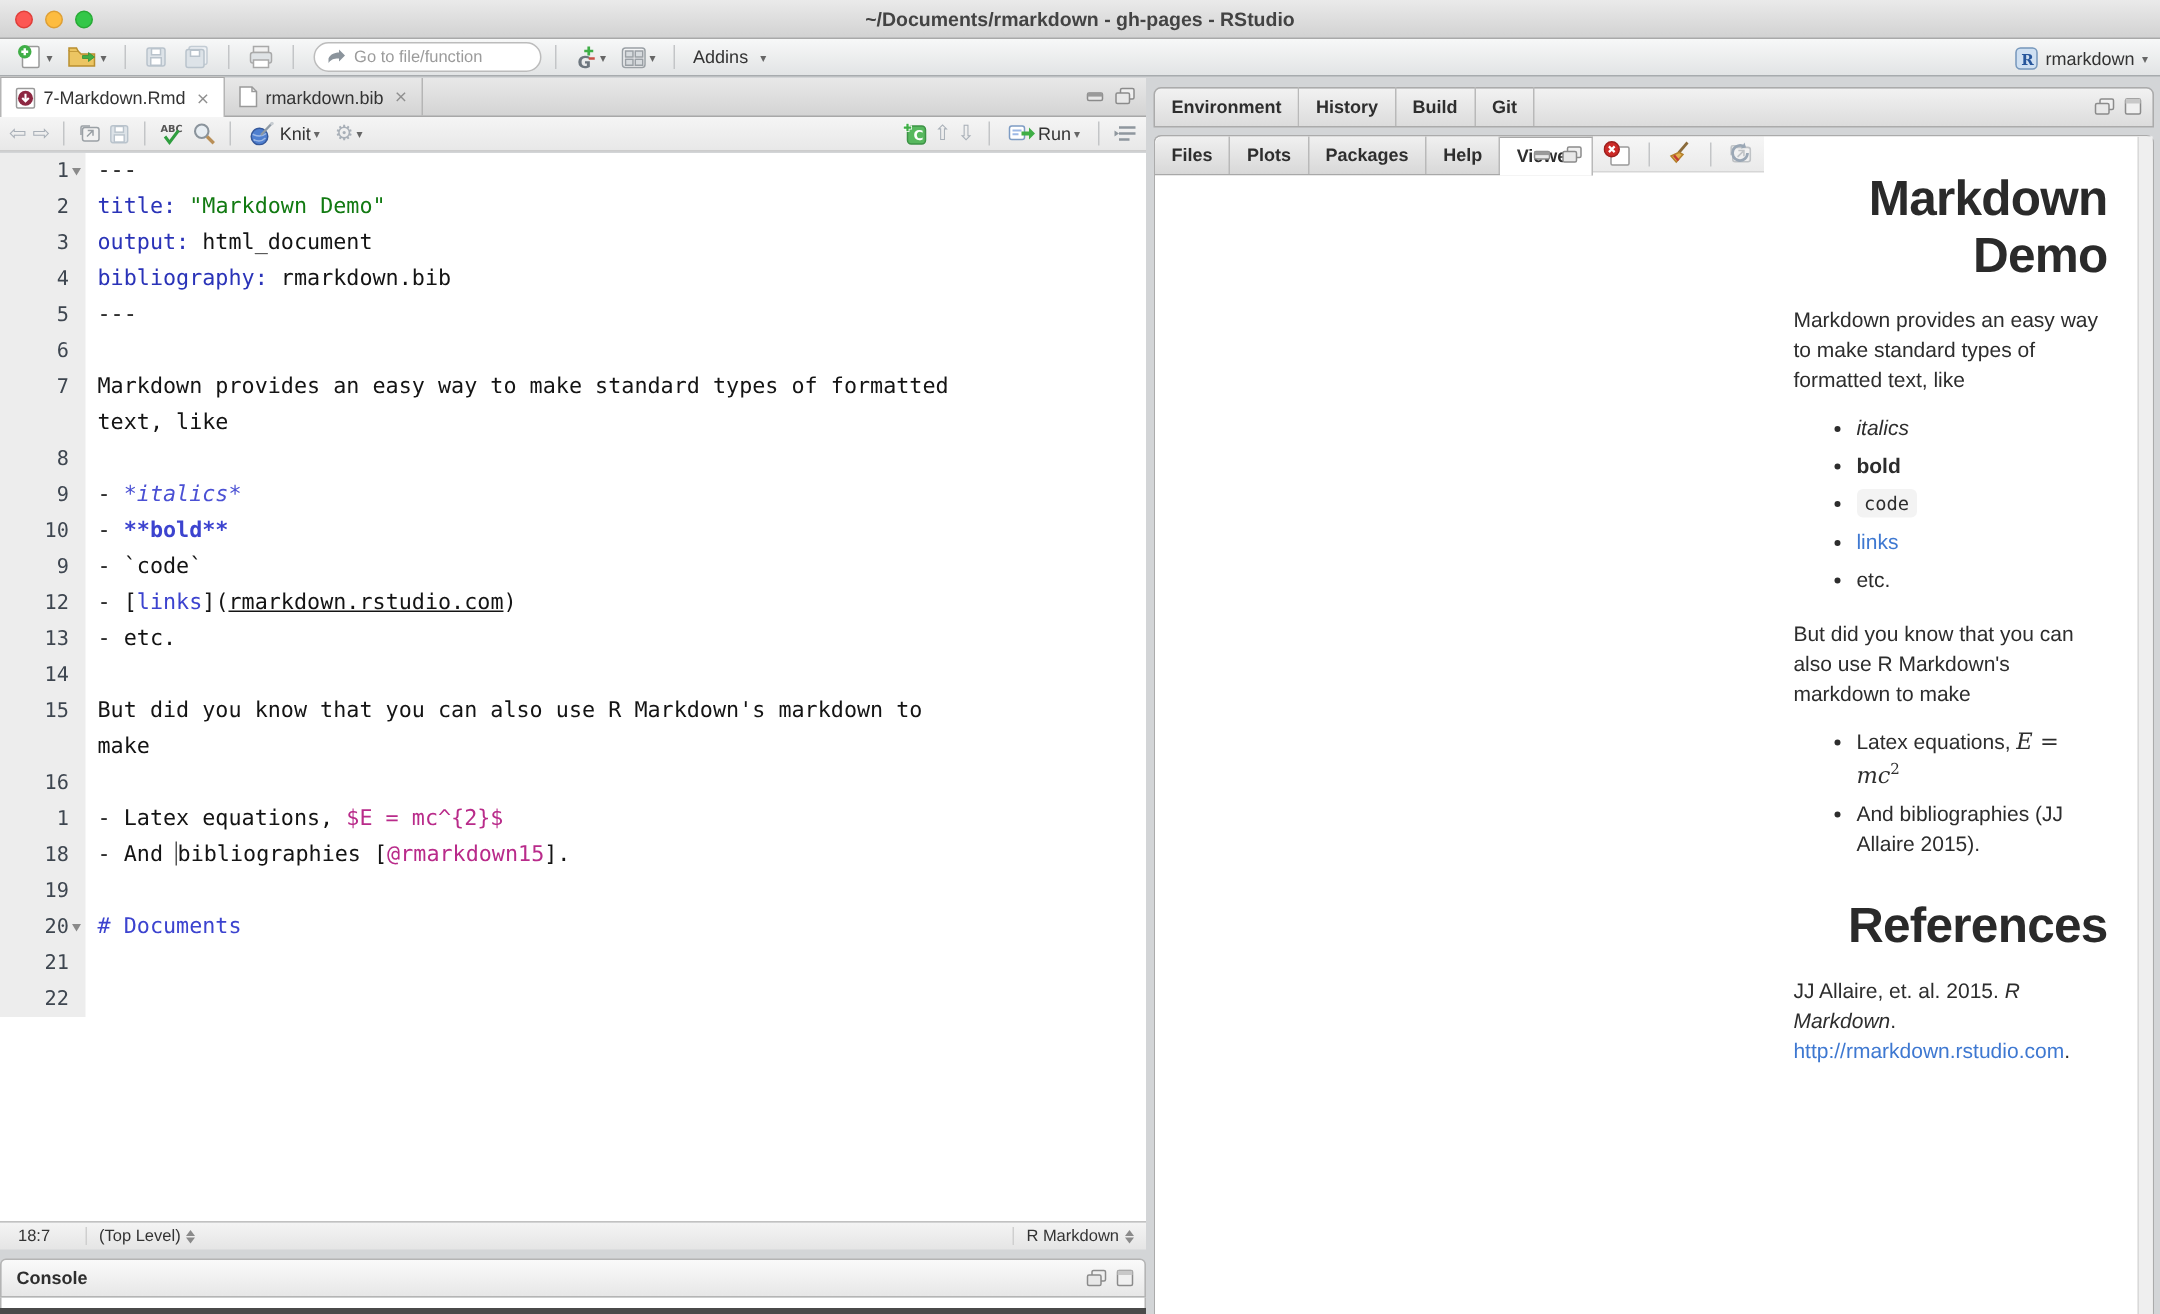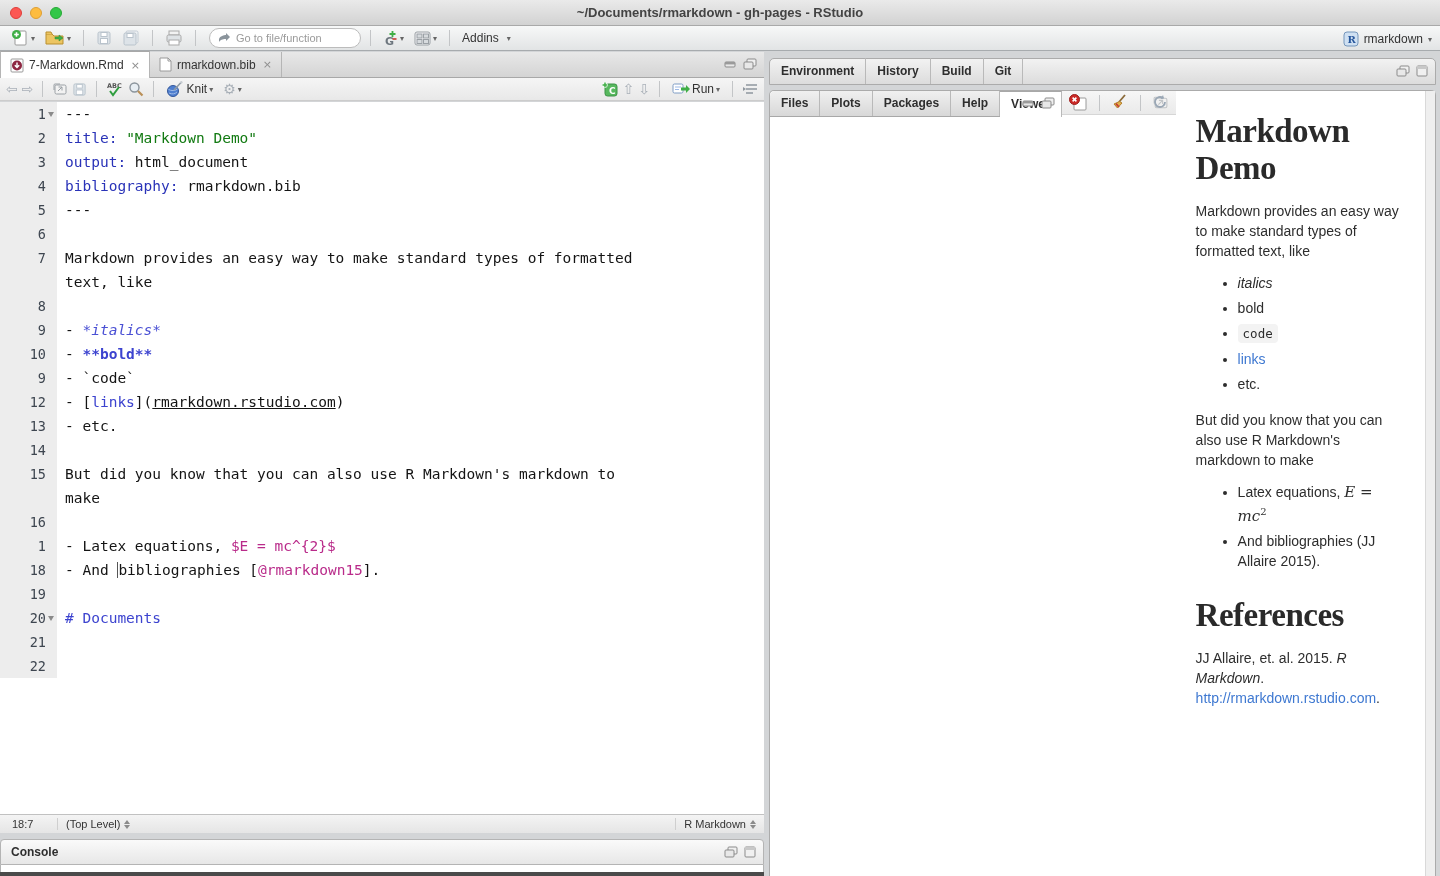--- a/index.html
+++ b/index.html
@@ -112,27 +112,27 @@
     border-right:1px solid #b9b9b9; }
   #viewer-tabbar .rtab.active { background:#fff; border-top:1px solid #a8a8a8; height:26px; margin-bottom:-1px; }
   #viewer-toolbar { height:24px; background:linear-gradient(#f6f6f6,#eaeaea); border-bottom:1px solid #d6d6d6;
     display:flex; align-items:center; padding:0 7px; gap:6px; position:relative; }
   #viewer-toolbar .right { position:absolute; right:8px; top:3px; }
   #viewer-content { flex:1; position:relative; background:#fff; overflow:hidden; border-radius:0; }
   #viewer-scrollbar { position:absolute; right:0; top:0; bottom:0; width:10px; background:#efefef; border-left:1px solid #d9d9d9; }
 
   
   #doc { position:absolute; left:0; top:0; right:10px; bottom:0; padding:16px 20px; color:#2d2d2d; }
-  #doc h1 { font-size:33px; font-weight:bold; color:#2a2a2a; letter-spacing:-0.5px; margin:6px 0 14px 0; font-family:Liberation Serif, serif; }
+  #doc h1 { font-size:33px; font-weight:bold; color:#2a2a2a; letter-spacing:-0.5px; margin:6px 0 14px 0; font-family:Liberation Sans, sans-serif;text-align:right; }
   #doc h1.refs { margin-top:26px; }
   #doc p { font-size:14px; line-height:20px; margin:10px 0; }
   #doc ul { margin:12px 0 16px 0; padding-left:42px; }
   #doc li { font-size:14px; line-height:20px; margin:5px 0; }
   .vs-italic { font-style:italic; }
-  .vs-bold { font-weight:normal; }
+  .vs-bold { font-weight:bold; }
   .vs-code { font-family:"DejaVu Sans Mono",monospace; font-size:12.5px; background:#f3f3f3; padding:2px 5px; border-radius:4px; }
   .vs-link, .doc-link { color:#3e78d1; }
   .math { font-family:"DejaVu Serif",serif; font-size:15px; }
   .math i { font-style:italic; }
   .math sup { font-size:10px; }
   .ref-italic { font-style:italic; }
 </style>
 </head>
 <body>
 

